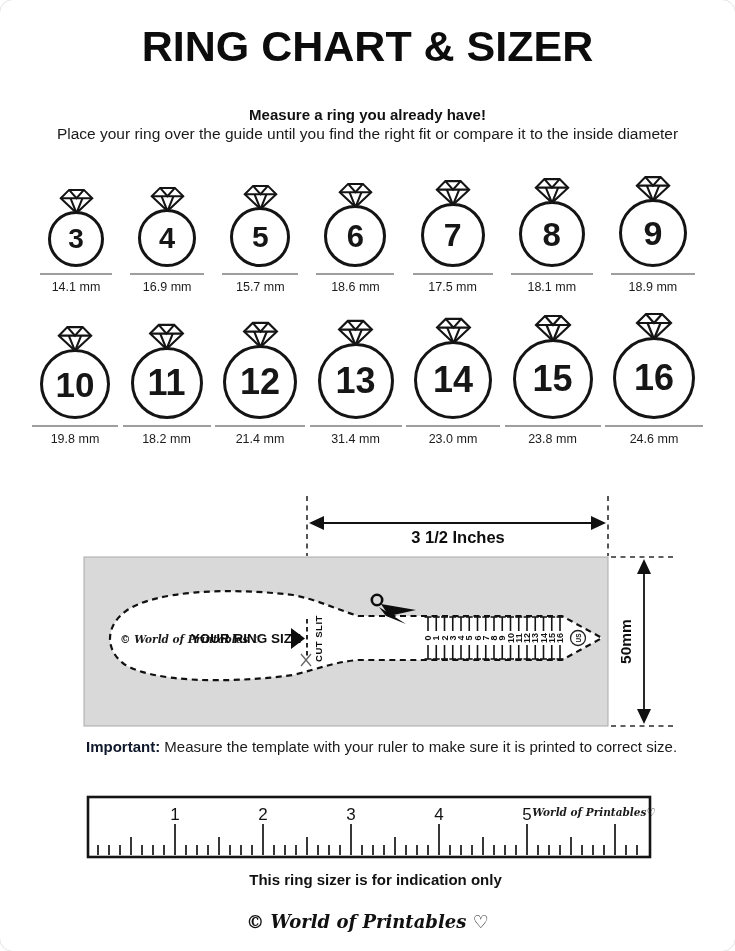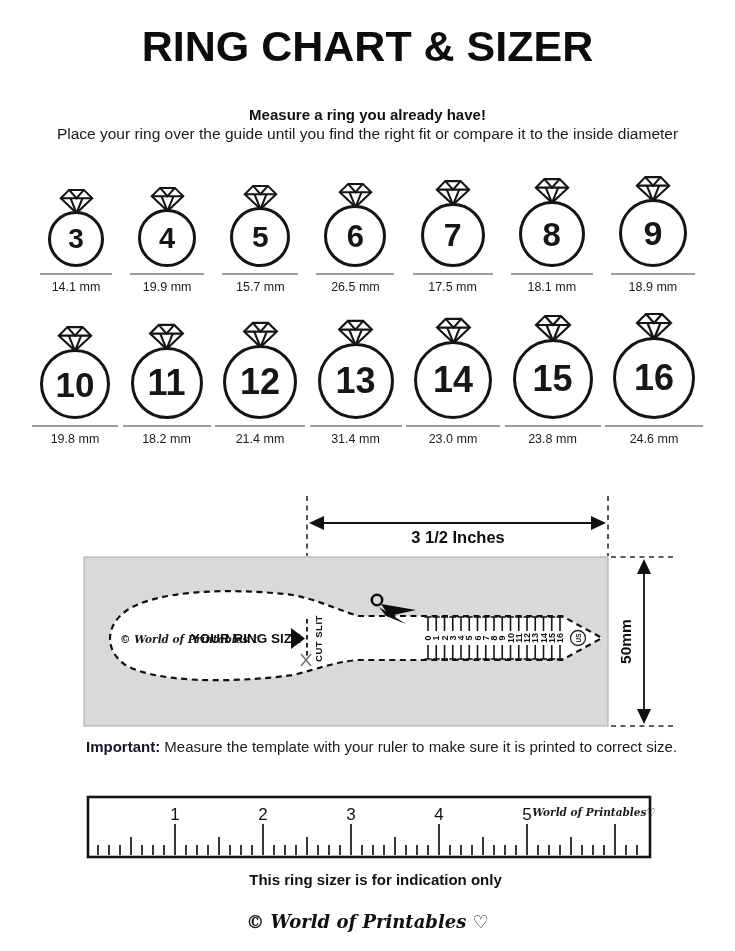--- a/index.html
+++ b/index.html
@@ -1,19 +1,20 @@
 <!DOCTYPE html>
 <html><head>
 <meta charset="utf-8">
 <style>
   html,body{margin:0;padding:0;background:#fff;}
   #page{
     position:relative;width:735px;height:951px;background:#ffffff;
     font-family:"Liberation Sans",sans-serif;color:#111;overflow:hidden;
     outline:1px solid #e3e3e3;
+    border-radius:13px;
   }
   .abs{position:absolute;}
   #title{top:22px;left:0;width:735px;text-align:center;font-size:43px;font-weight:700;letter-spacing:0px;color:#0c0c0c;}
   #subtitle-bold{top:106px;left:0;width:735px;text-align:center;font-size:15px;font-weight:700;}
   #subtitle{top:125px;left:0;width:735px;text-align:center;font-size:15.5px;font-weight:400;color:#1a1a1a;}
   .ring-row{display:flex;justify-content:space-between;align-items:flex-end;}
   #ring-row-0{top:176px;left:0;width:735px;height:118px;padding:0 40px;box-sizing:border-box;}
   #ring-row-1{top:306px;left:0;width:735px;height:140px;padding:0 32px;box-sizing:border-box;}
   .ring-cell{display:flex;flex-direction:column;align-items:center;}
   .ring-band{border:3.4px solid #141414;border-radius:50%;display:flex;align-items:center;justify-content:center;box-sizing:border-box;margin-top:-4px;background:#fff;}
@@ -59,21 +60,21 @@
             <path d="M12 3 L28 3 L37 12 L20 28 L3 12 Z"></path>
             <path d="M3 12 L37 12"></path>
             <path d="M12 3 L20 12 L28 3"></path>
             <path d="M13.5 12 L20 28 M26.5 12 L20 28"></path>
           </g>
         </svg>
         <div class="ring-band" style="width: 58px; height: 58px;">
           <span class="ring-num" style="font-size: 29px;">4</span>
         </div>
         <div class="ring-underline" style="width: 74px;"></div>
-        <div class="ring-mm">19.9 mm</div>
+        <div class="ring-mm">16.9 mm</div>
       </div>
       <div class="ring-cell">
         <svg width="37" height="28" viewBox="0 0 40 30">
           <g fill="none" stroke="#141414" stroke-width="2.2" stroke-linejoin="miter">
             <path d="M12 3 L28 3 L37 12 L20 28 L3 12 Z"></path>
             <path d="M3 12 L37 12"></path>
             <path d="M12 3 L20 12 L28 3"></path>
             <path d="M13.5 12 L20 28 M26.5 12 L20 28"></path>
           </g>
         </svg>
@@ -89,21 +90,21 @@
             <path d="M12 3 L28 3 L37 12 L20 28 L3 12 Z"></path>
             <path d="M3 12 L37 12"></path>
             <path d="M12 3 L20 12 L28 3"></path>
             <path d="M13.5 12 L20 28 M26.5 12 L20 28"></path>
           </g>
         </svg>
         <div class="ring-band" style="width: 62px; height: 62px;">
           <span class="ring-num" style="font-size: 31px;">6</span>
         </div>
         <div class="ring-underline" style="width: 78px;"></div>
-        <div class="ring-mm">26.5 mm</div>
+        <div class="ring-mm">18.6 mm</div>
       </div>
       <div class="ring-cell">
         <svg width="38" height="29" viewBox="0 0 40 30">
           <g fill="none" stroke="#141414" stroke-width="2.2" stroke-linejoin="miter">
             <path d="M12 3 L28 3 L37 12 L20 28 L3 12 Z"></path>
             <path d="M3 12 L37 12"></path>
             <path d="M12 3 L20 12 L28 3"></path>
             <path d="M13.5 12 L20 28 M26.5 12 L20 28"></path>
           </g>
         </svg>

